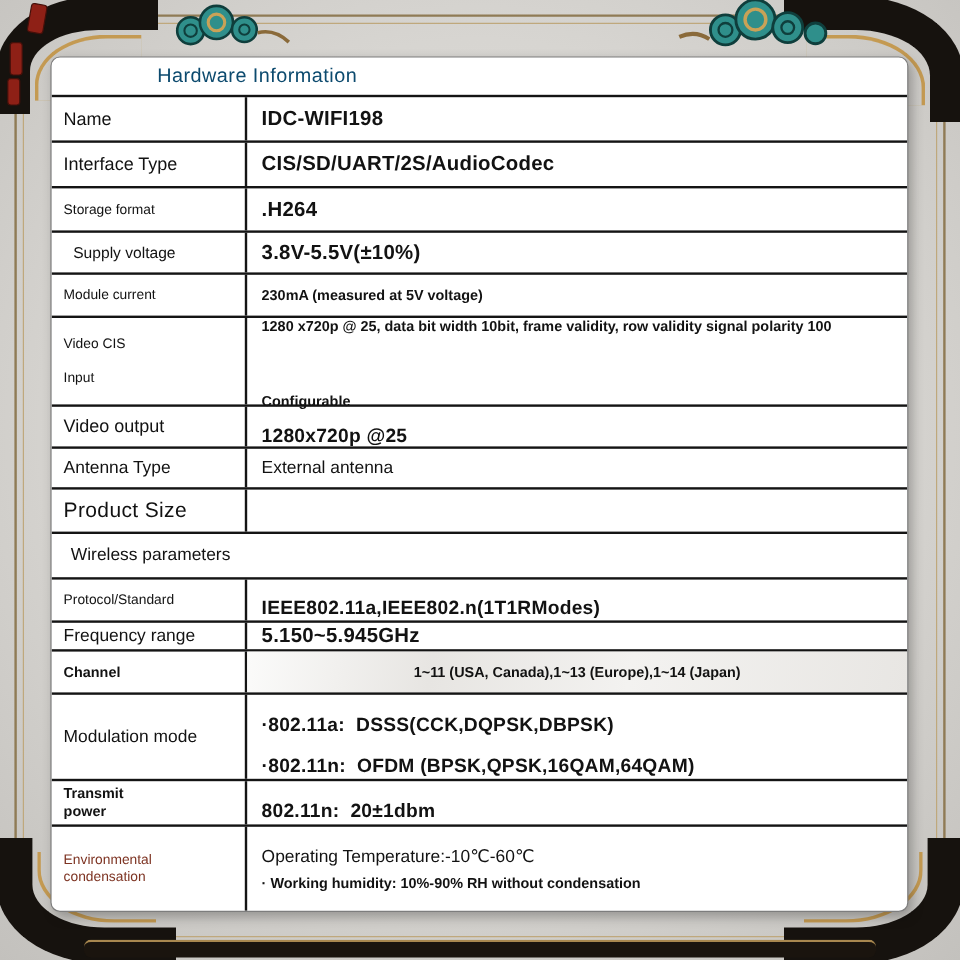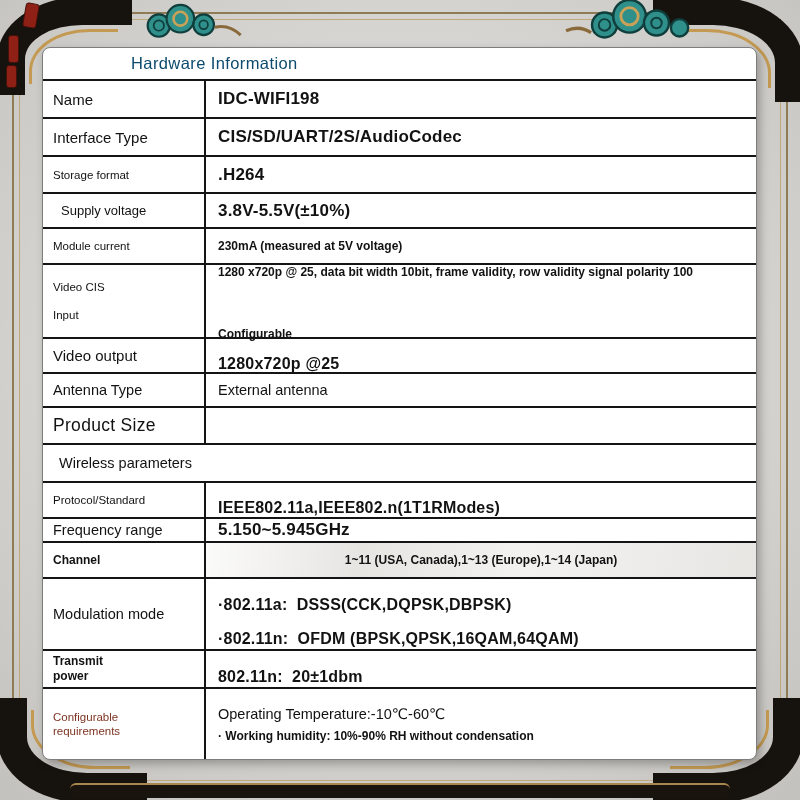--- a/index.html
+++ b/index.html
@@ -256,21 +256,21 @@
       <div class="lc f-sm">
           <div>Transmit power</div>
         </div>
       <div class="vc">
           <span class="f-lgs">802.11n:  20±1dbm</span>
         </div>
     </div>
 
     <div class="trow r-env">
       <div class="lc f-xs">
-          <div>Configurable requirements</div>
+          <div>Environmental condensation</div>
         </div>
       <div class="vc">
         <span class="f-mdn">Operating Temperature:-10℃-60℃</span>
         <span class="f-sm">· Working humidity: 10%-90% RH without condensation</span>
       </div>
     </div>
 
   </div>
 </div>
 

